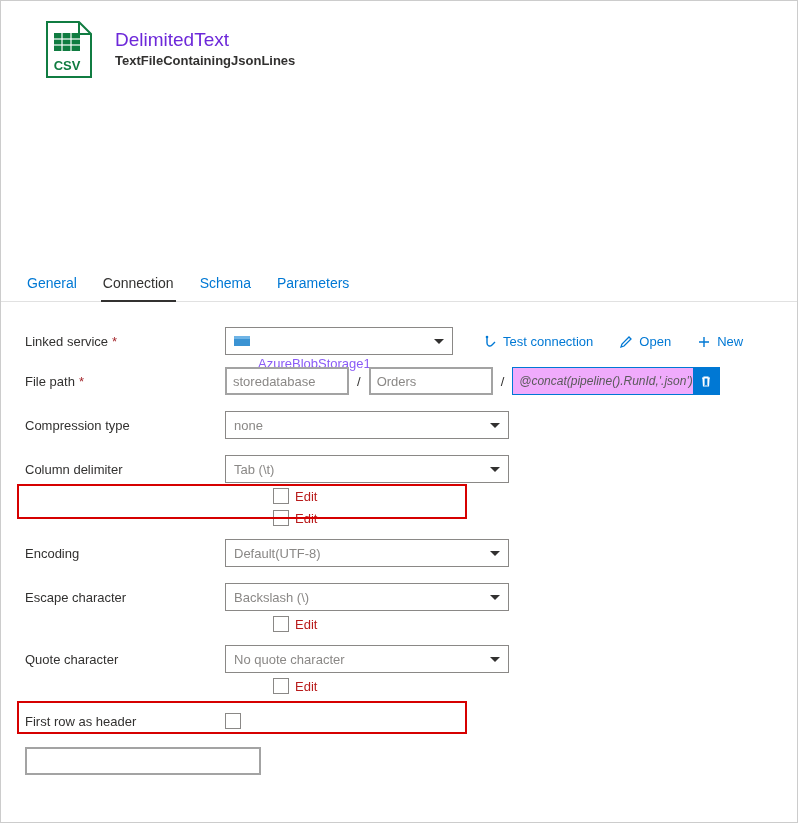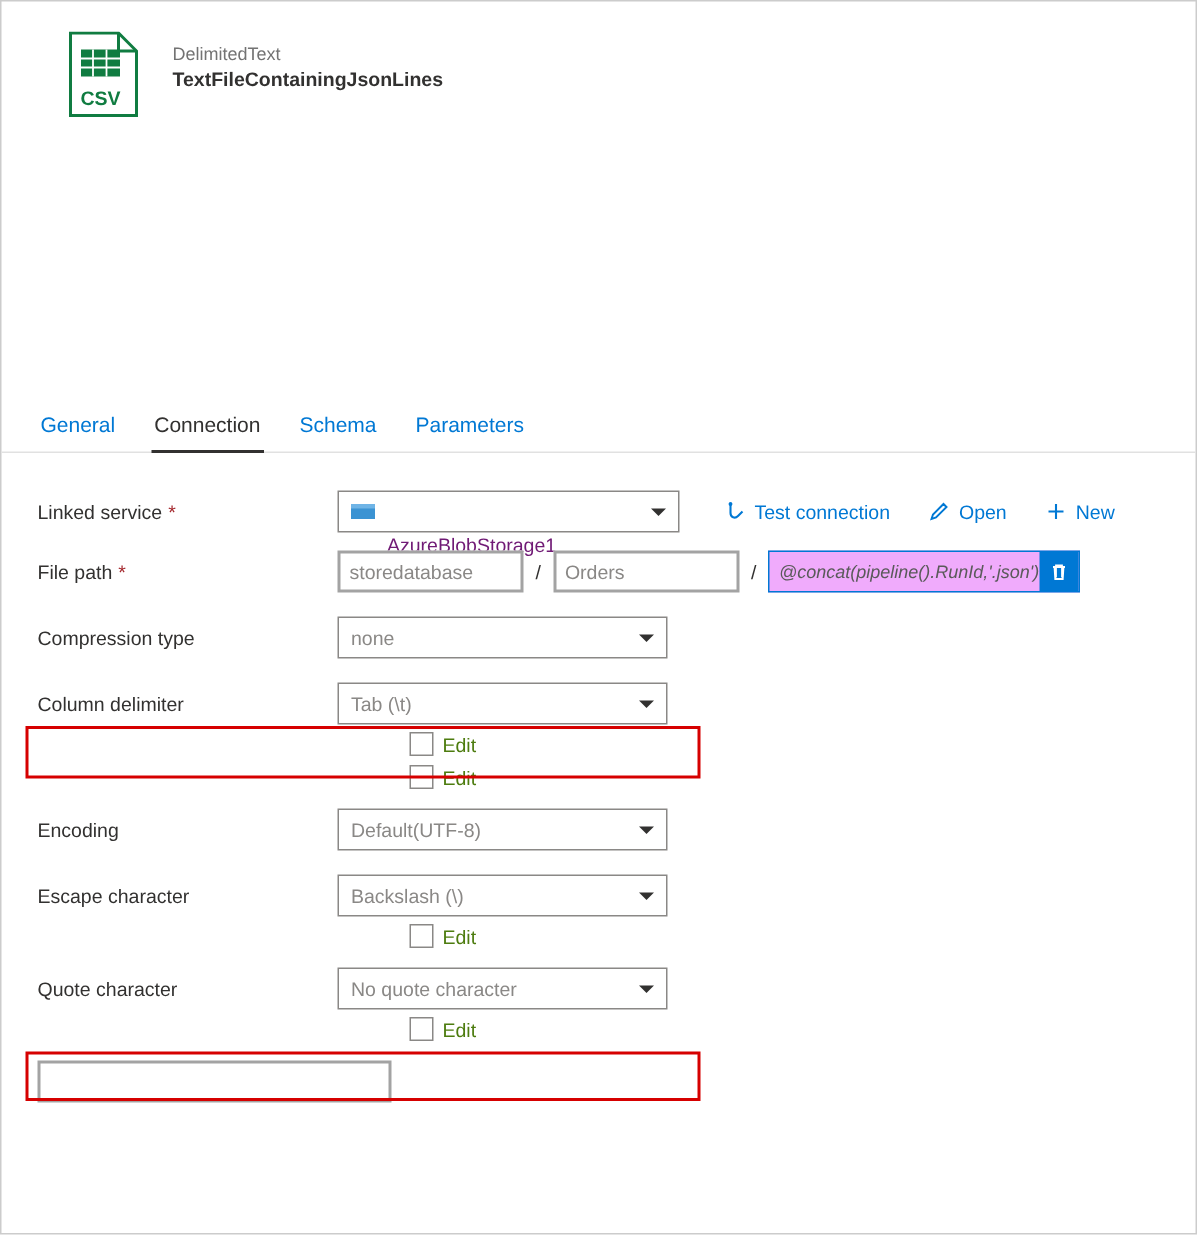--- a/index.html
+++ b/index.html
@@ -6,54 +6,54 @@
     body {
       margin: 0; padding: 0; font-family: "Segoe UI", Arial, sans-serif;
       font-size: 13px; color: #323130; background: #fff;
       width: 800px;
     }
     .page { border: 1px solid #ccc; width: 798px; height: 823px; position: relative; }
     .header { display: flex; align-items: flex-start; padding: 20px 0 0 42px; }
     .csv-icon { width: 50px; height: 58px; margin-right: 22px; position: relative; }
     .csv-icon svg { display: block; }
     .header-text { padding-top: 8px; }
-    .header-type { font-size: 12px; color: #737373; margin-bottom: 2px; }
+    .header-type { font-size: 19px; color: #6d28d9; margin-bottom: 2px; }
     .header-name { font-size: 13px; font-weight: 700; color: #323130; }
 
     .tabs { display: flex; gap: 22px; padding: 0 0 0 24px; margin-top: 188px; border-bottom: 1px solid #e1e1e1; }
     .tab { padding: 8px 2px 9px; font-size: 14px; color: #0078d4; cursor: pointer; }
     .tab.active { color: #323130; font-weight: 400; border-bottom: 2px solid #323130; margin-bottom: -1px; }
 
     .form { padding: 24px 24px 0 24px; }
     .row { display: flex; align-items: center; margin-bottom: 10px; min-height: 30px; }
     .row.mt { margin-top: 14px; }
     .lbl { width: 200px; font-size: 13px; color: #323130; flex: 0 0 200px; display:flex; align-items:center;}
     .lbl .req { color: #a4262c; margin-left: 4px; }
 
-    .sel { width: 220px; height: 28px; border: 1px solid #8a8886; display: flex;
+    .sel { width: 284px; height: 28px; border: 1px solid #8a8886; display: flex;
       align-items: center; padding: 0 8px; justify-content: space-between; background:#fff;}
     .sel .txt { font-size: 13px; color: #8a8886; white-space: nowrap; overflow: hidden; text-overflow: ellipsis;}
     .sel .small-icon { width: 18px; height: 14px; flex: 0 0 18px; margin-right: 6px; display:inline-flex;}
     .caret { width: 0; height: 0; border-left: 5px solid transparent; border-right: 5px solid transparent; border-top: 5px solid #323130; }
 
     .linked-row .sel { width: 228px; }
     .link-actions { display: flex; gap: 26px; margin-left: 30px; align-items: center; }
-    .link-btn { display: inline-flex; align-items: flex-start; gap: 6px; color: #0078d4; font-size: 13px; cursor:pointer;}
+    .link-btn { display: inline-flex; align-items: flex-end; gap: 6px; color: #0078d4; font-size: 13px; cursor:pointer;}
 
     .path { display: flex; align-items: center; gap: 8px; }
     .tinput { height: 28px; border: 2px solid #a3a3a3; padding: 0 6px; font-size: 13px; color:#8a8886; background:#fff; }
     .tinput.w1 { width: 124px; }
     .tinput.w2 { width: 124px; }
     .slash { color: #323130; }
     .func { height: 28px; border: 1px solid #0078d4; background: #f0abfc; display:flex; align-items:center;
       padding: 0 0 0 6px; width: 208px; font-size: 12px; color:#5a5a5a;}
     .func .txt2 { flex:1; white-space:nowrap; overflow:hidden; text-overflow:ellipsis; font-style: italic;}
     .trash { width: 26px; height: 26px; background: #0078d4; display:inline-flex; align-items:center; justify-content:center; margin-left:0;}
 
-    .chk-edit { display: flex; align-items: center; gap: 6px; margin-left: 200px; margin-top: -6px; margin-bottom: 12px; color:#4d7c0f;padding-left:48px;}
+    .chk-edit { display: flex; align-items: center; gap: 6px; margin-left: 200px; margin-top: -6px; margin-bottom: 12px; color:#b91c1c;padding-left:48px;}
     .chkbox { width: 16px; height: 16px; border: 1px solid #8a8886; background:#fff;}
     .hbox { position: absolute; border: 2px solid #d60000; pointer-events:none;}
     .hbox.r1 { left: 16px; top: 483px; width: 450px; height: 35px; }
     .hbox.r2 { left: 16px; top: 700px; width: 450px; height: 33px; }
   </style>
 </head>
 <body>
 
 <div class="page">
   <div class="header">
@@ -91,21 +91,21 @@
           <span class="req">*</span>
         </div>
       <div class="sel">
         <span style="display:flex;align-items:center;">
           <span class="small-icon">
             <svg width="18" height="14">
                 <rect x="0" y="2" width="16" height="10" fill="#3b93d3"></rect>
                 <rect x="0" y="2" width="16" height="3" fill="#6fb4e6"></rect>
               </svg>
           </span>
-          <span class="txt" style="color:#701a75;margin-top:45px;">AzureBlobStorage1</span>
+          <span class="txt" style="color:#8b5cf6;margin-top:45px;">AzureBlobStorage1</span>
         </span>
         <span class="caret"></span>
       </div>
       <div class="link-actions">
         <span class="link-btn">
           <svg width="14" height="14">
               <path d="M4 2 L4 8 M4 8 C4 11 7 12 9 10 L12 7" stroke="#0078d4" fill="none" stroke-width="1.4"></path>
               <circle cx="4" cy="2" r="1.3" fill="#0078d4"></circle>
             </svg>
           <span>Test connection</span>
@@ -200,20 +200,24 @@
       <div class="sel">
           <span class="txt">No quote character</span>
           <span class="caret"></span>
         </div>
     </div>
     <div class="chk-edit">
         <span class="chkbox"></span>
         <span>Edit</span>
       </div>
 
+    <div class="row">
+      <div class="lbl">First row as header</div>
+      <span class="chkbox"></span>
+    </div>
 
     <div class="row">
       <div class="tinput" style="width:236px;"></div>
     </div>
   </div>
 
   <div class="hbox r1"></div>
   <div class="hbox r2"></div>
 </div>
 

